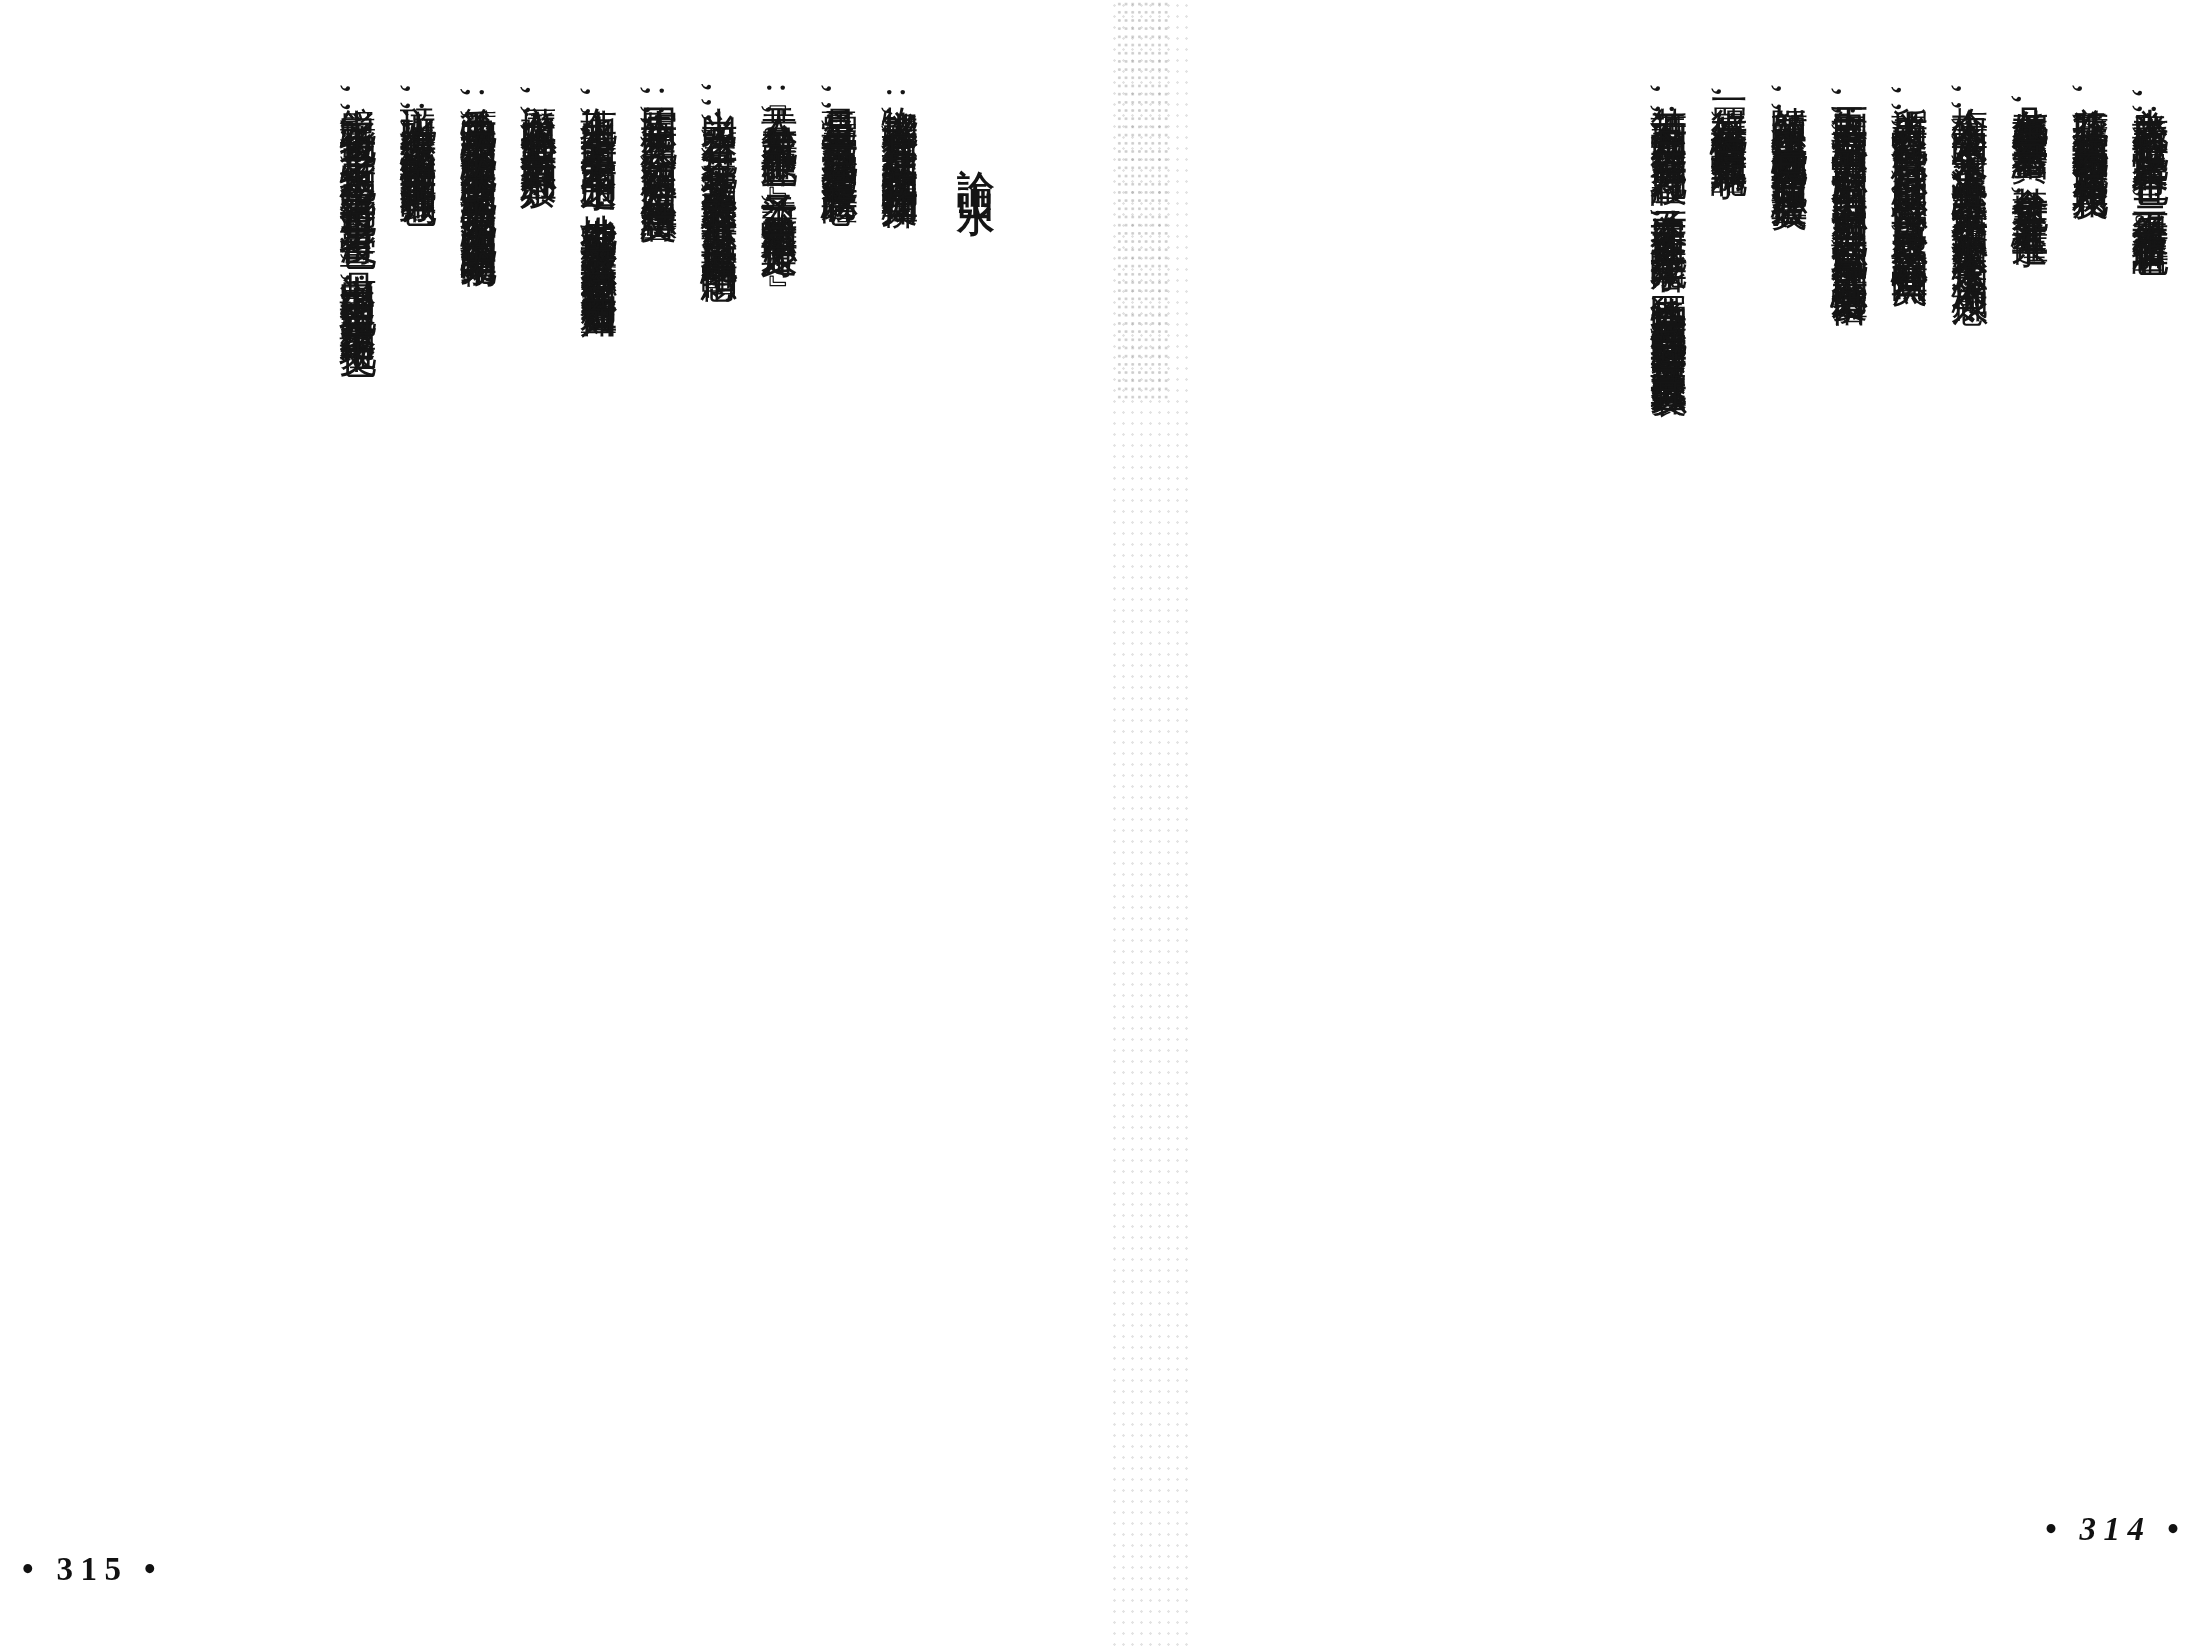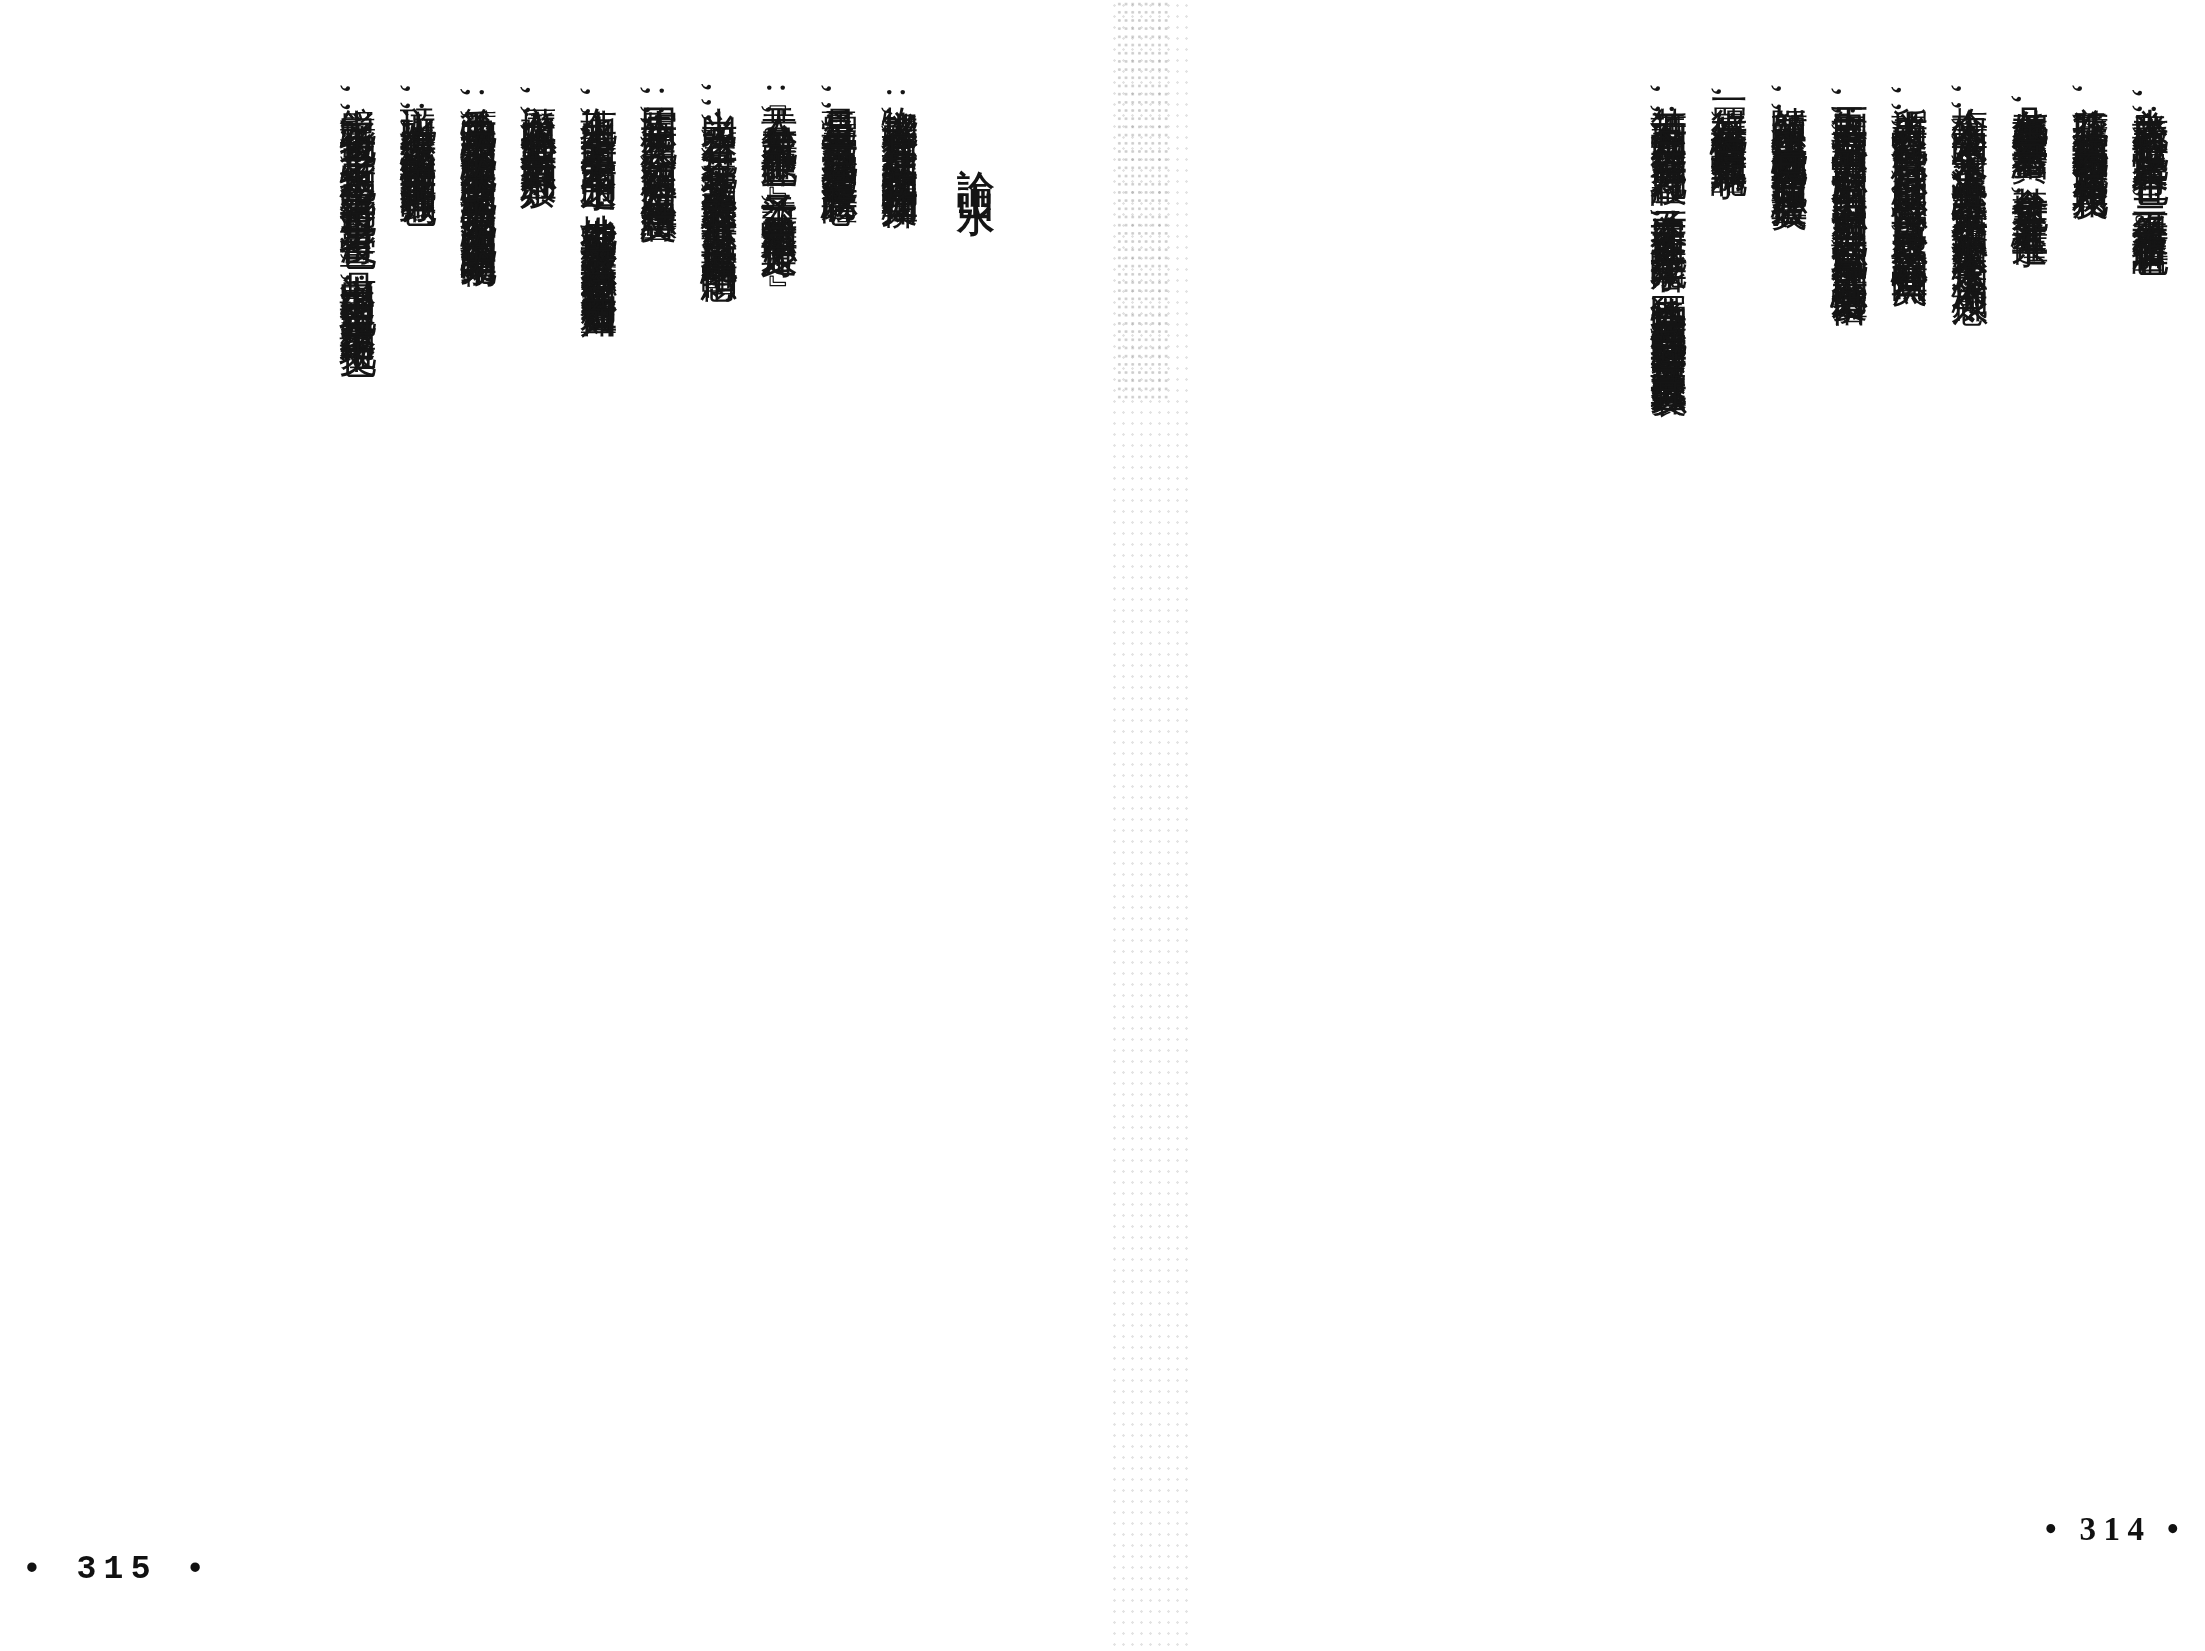--- a/index.html
+++ b/index.html
@@ -43,22 +43,22 @@
 
   .pagenum {
     position: absolute;
     font-family: "Liberation Serif", "DejaVu Serif", serif;
     font-size: 33px;
     font-weight: bold;
     color: #111;
     letter-spacing: 7.4px;
     white-space: nowrap;
   }
-  #pagenum-left  { left: 22px;   top: 1551px; font-family: Liberation Mono, monospace; }
-  #pagenum-right { left: 2045px; top: 1511px; }
+  #pagenum-left  { left: 22px;   top: 1551px; }
+  #pagenum-right { left: 2045px; top: 1511px; font-style: italic; }
 
   
   .gutter-shadow {
     position: absolute;
     left: 1110px; top: 0;
     width: 83px; height: 1652px;
     background-image: radial-gradient(circle, rgba(110,110,110,0.6) 1px, transparent 1.5px);
     background-size: 9px 11px;
     opacity: 0.32;
     pointer-events: none;

